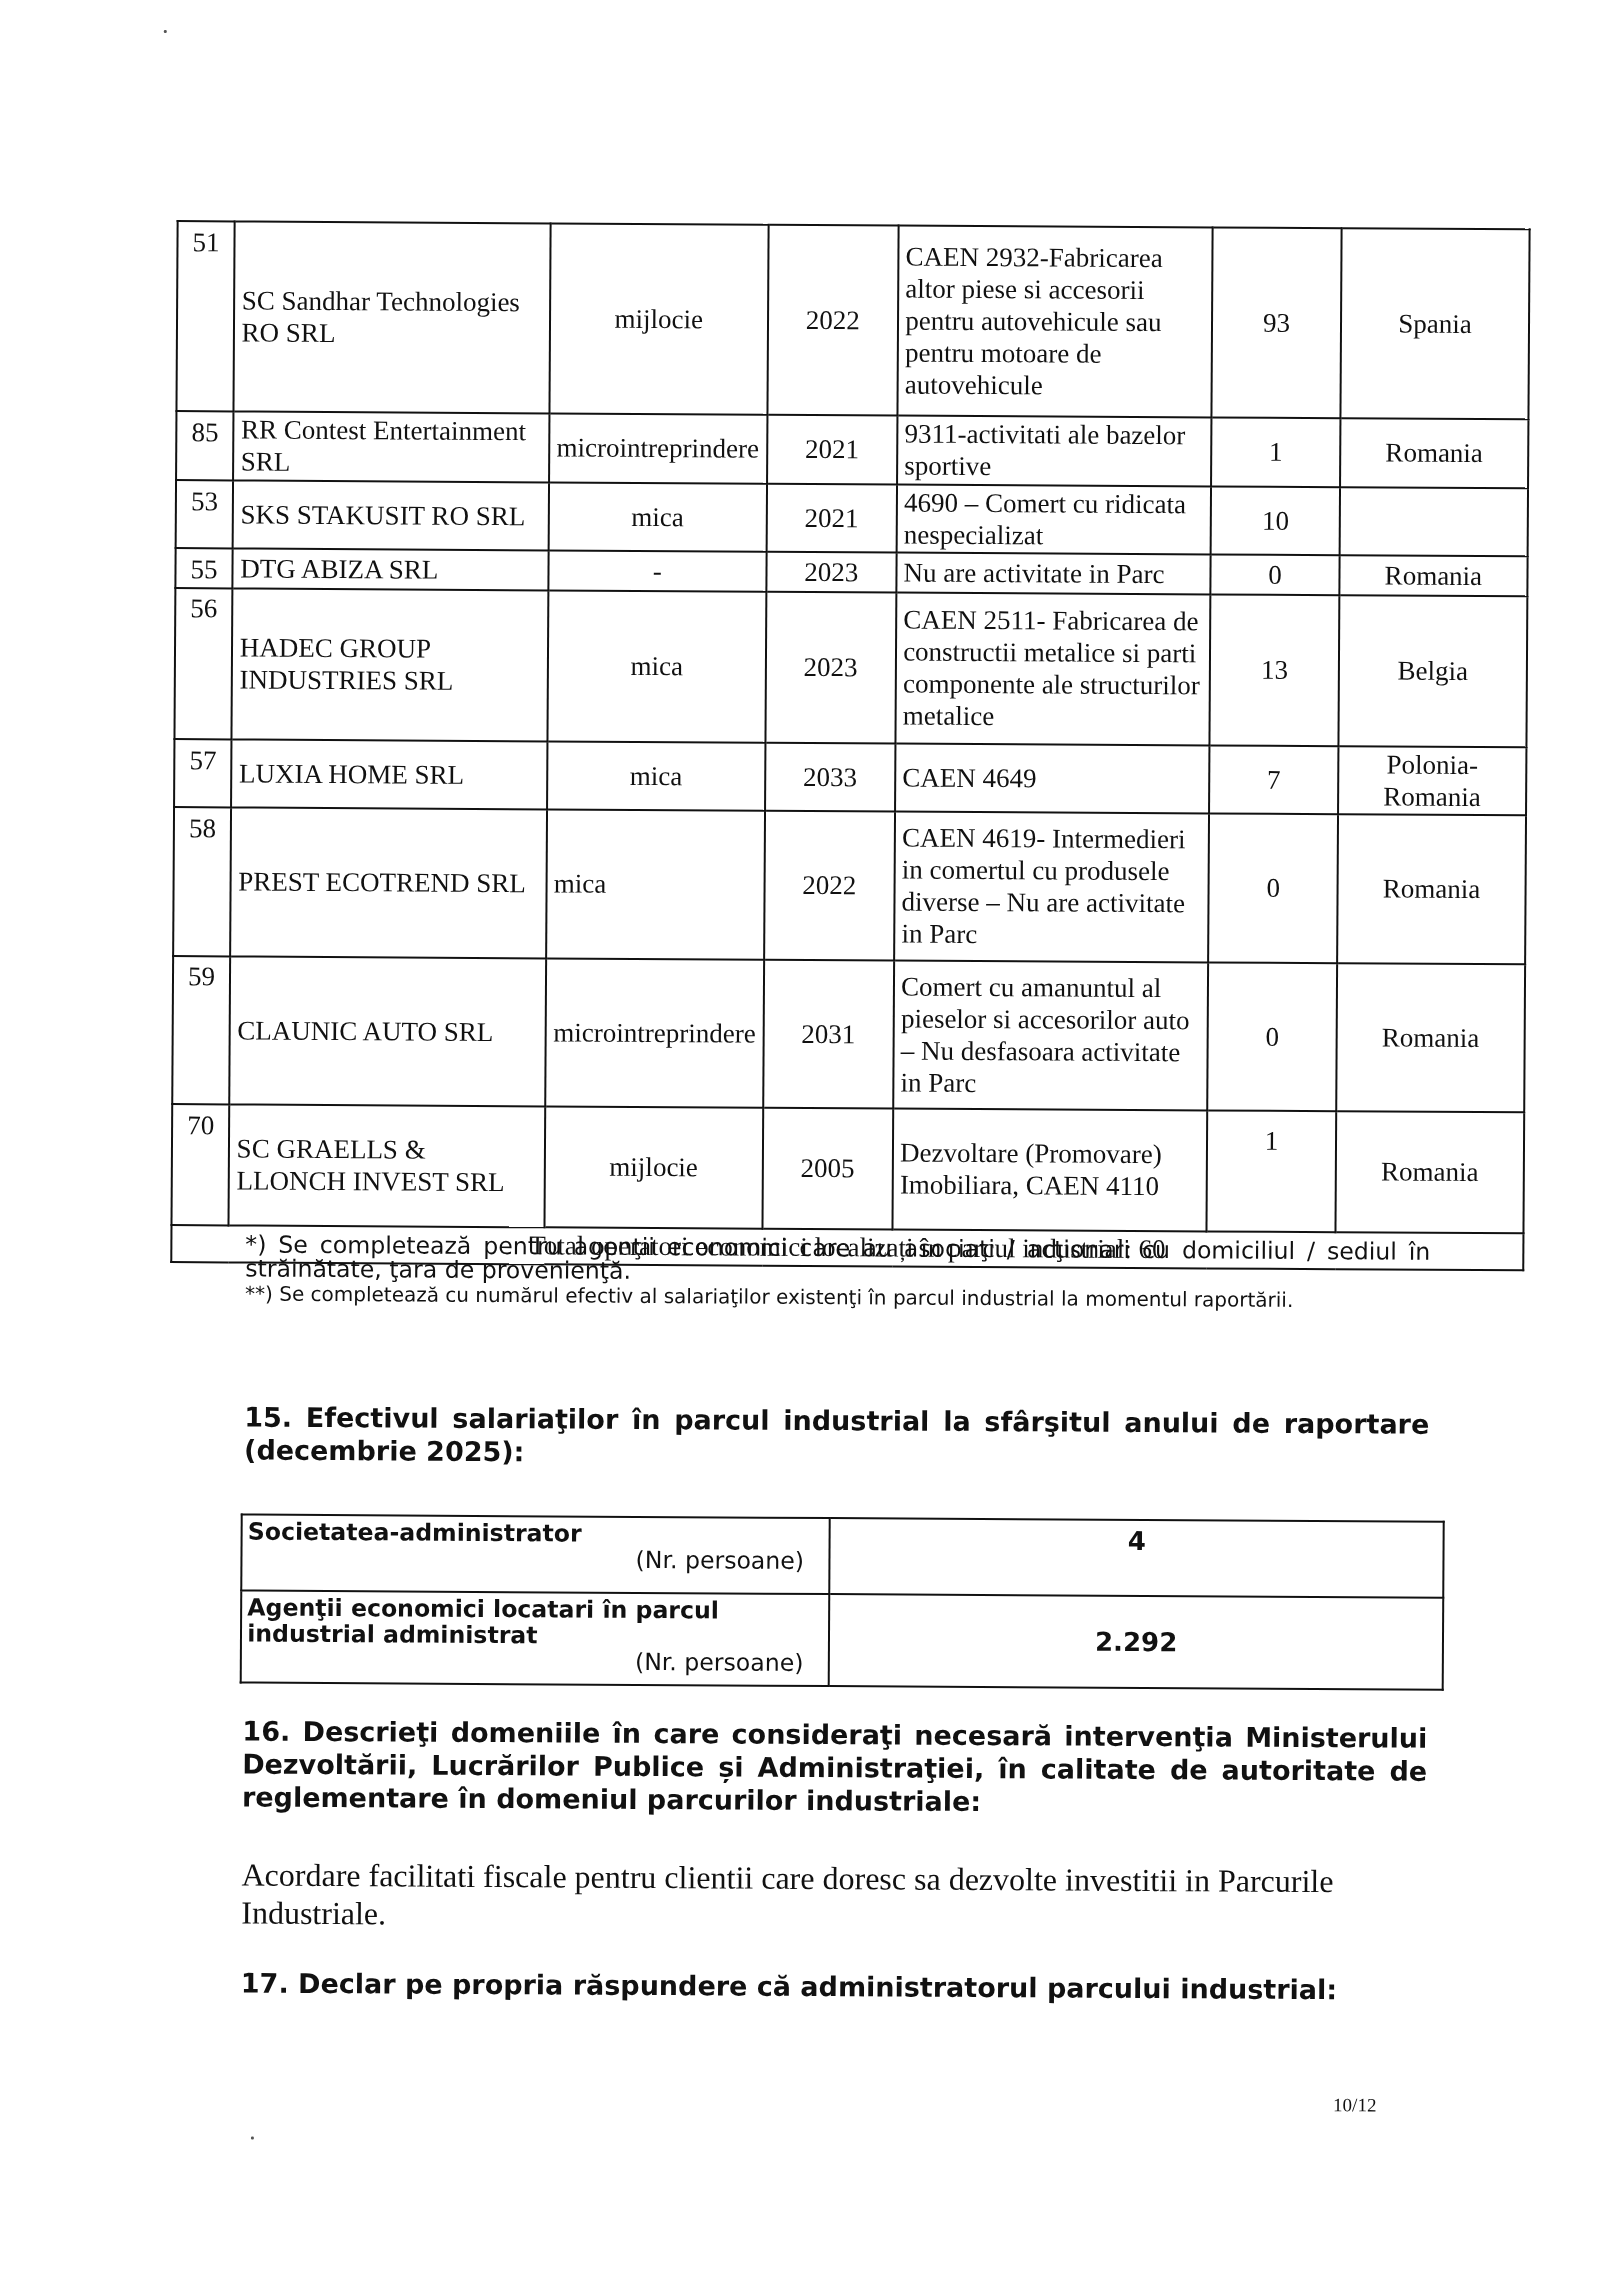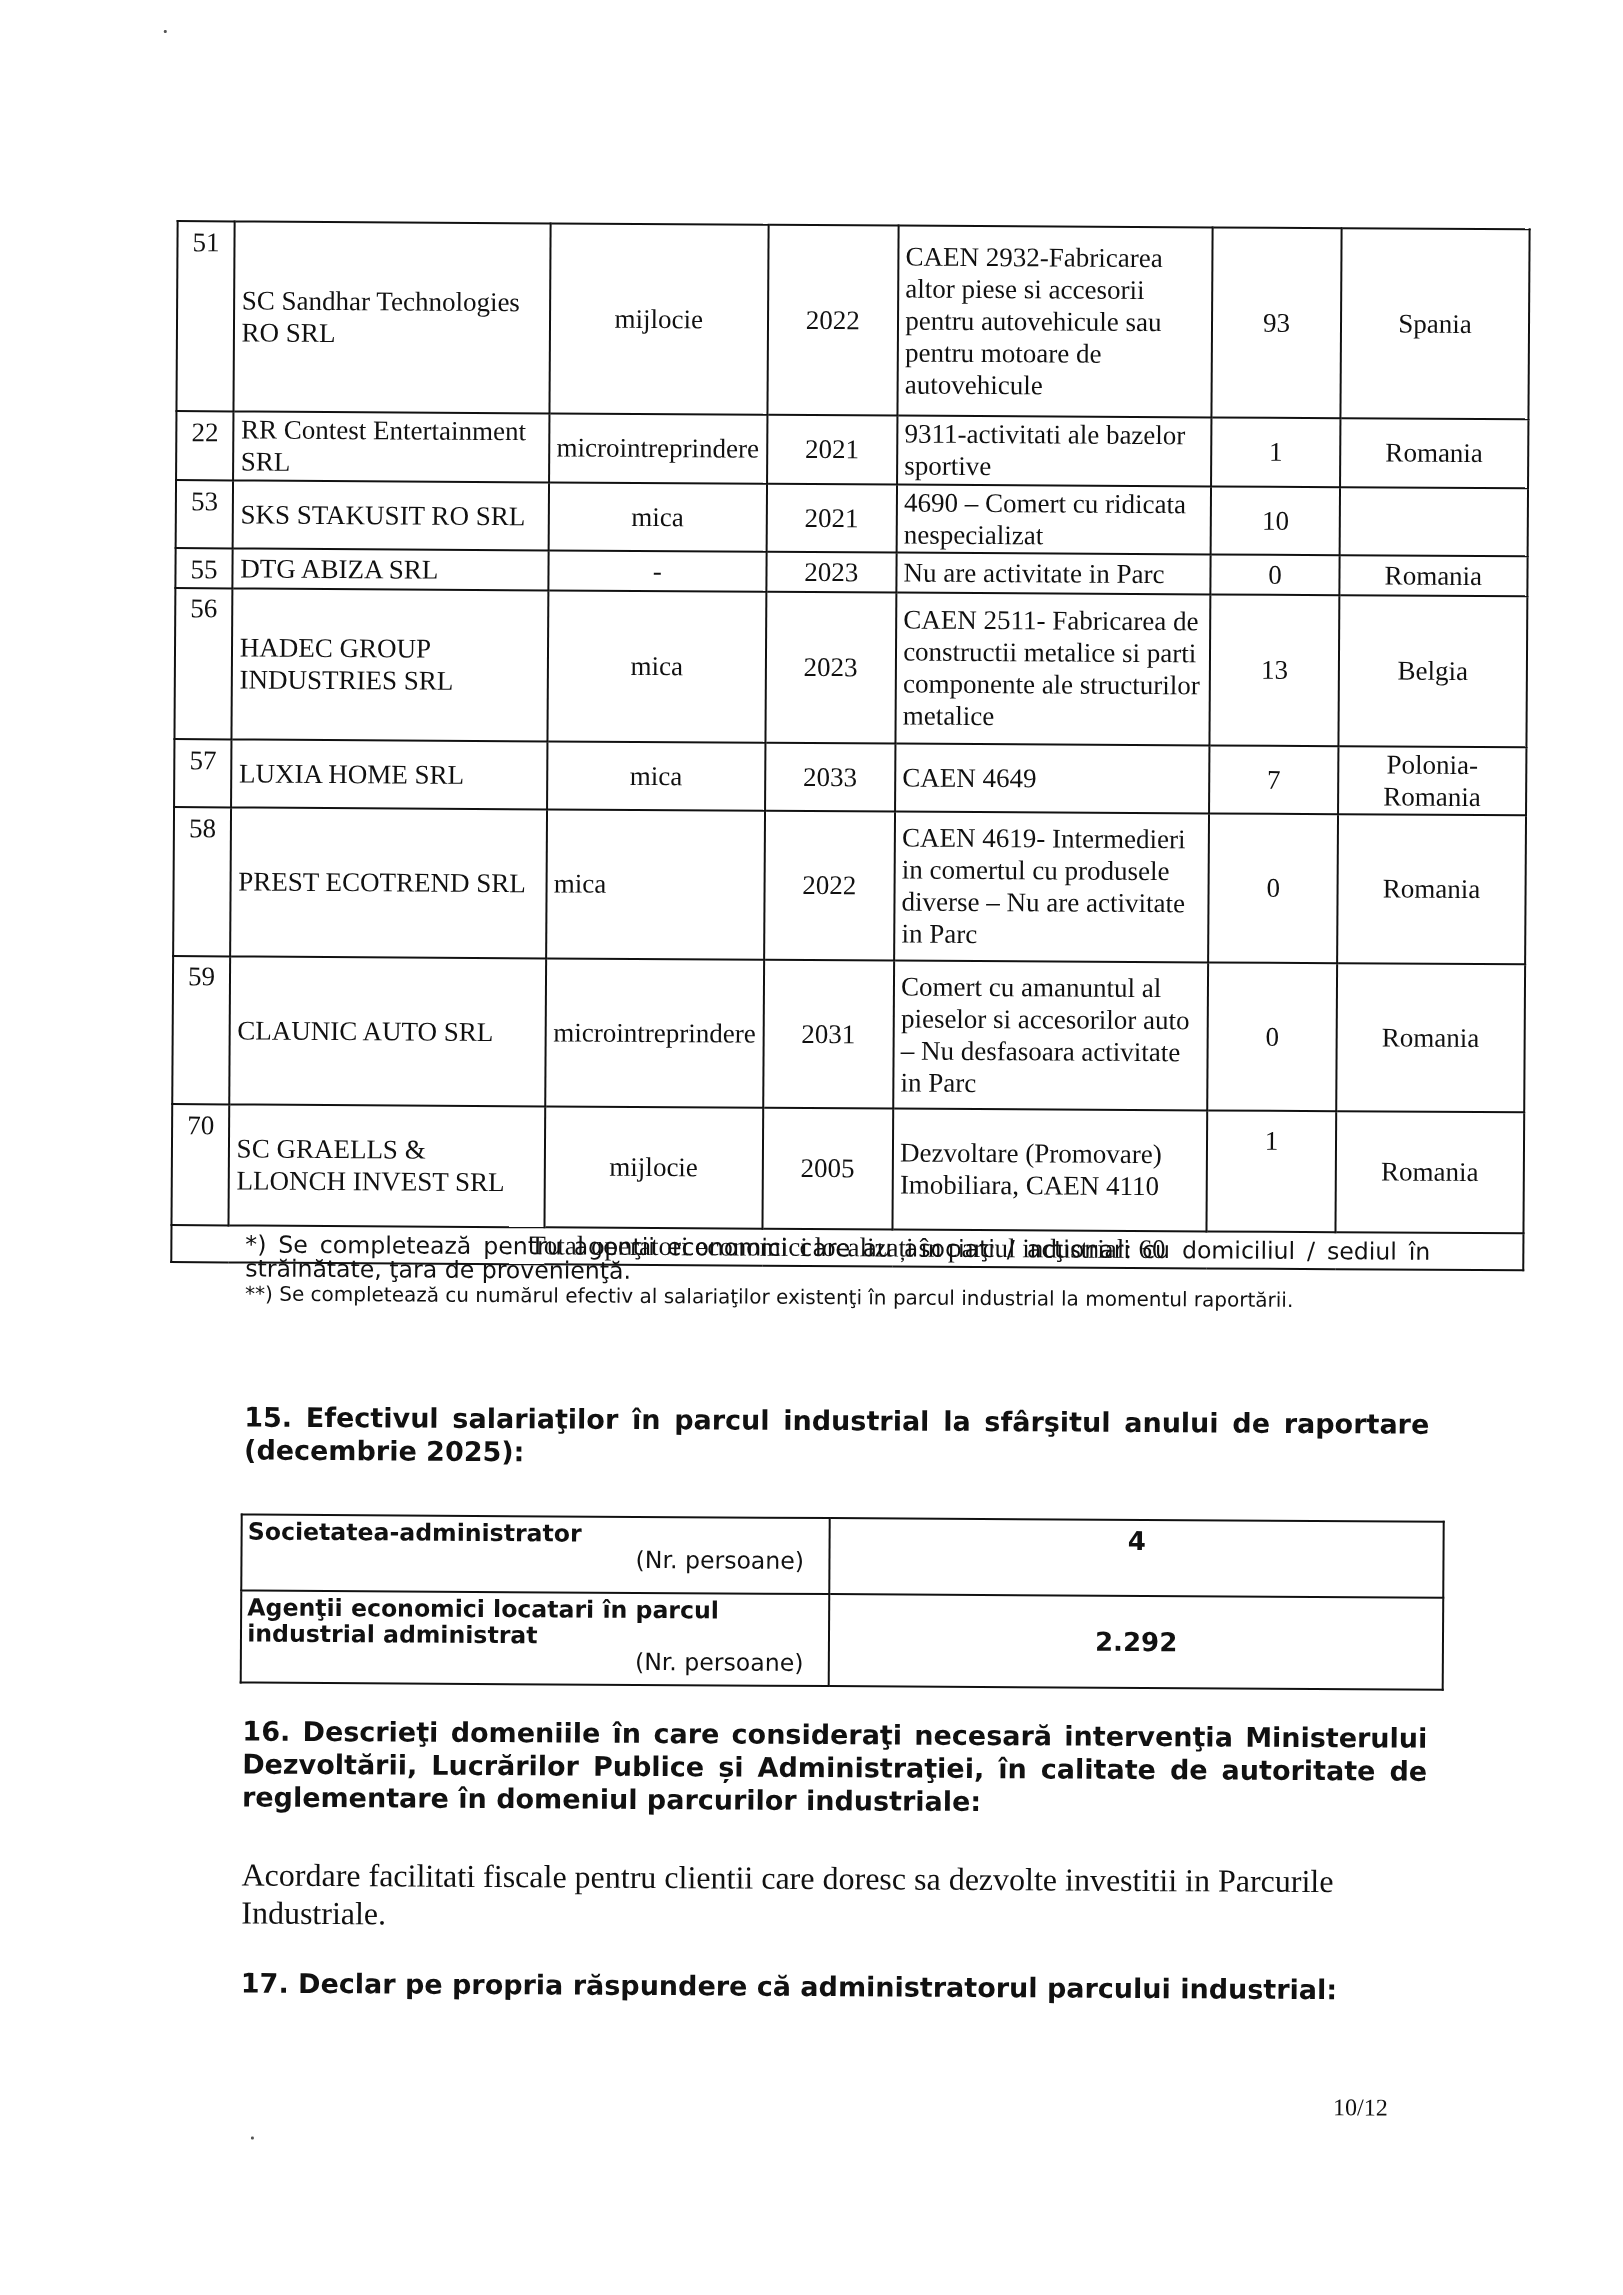--- a/index.html
+++ b/index.html
@@ -44,41 +44,41 @@
   .r1 td { height: 65px; }
   .r2 td { height: 85px; }
 
   .h16 { position: absolute; left: 246px; top: 1718px; width: 1185px;
     font-family: "DejaVu Sans", sans-serif; font-weight: bold; font-size: 27px; line-height: 33px; text-align: justify; text-align-last: left; }
   .answer16 { position: absolute; left: 246px; top: 1859px; width: 1113px;
     font-family: "Liberation Serif", "DejaVu Serif", serif; font-size: 32px; line-height: 38px; }
   .h17 { position: absolute; left: 246px; top: 1970px; width: 1185px;
     font-family: "DejaVu Sans", sans-serif; font-weight: bold; font-size: 27px; line-height: 33px; }
   .pageno { position: absolute; left: 1339px; top: 2091px;
-    font-family: "Liberation Serif", "DejaVu Serif", serif; font-size: 24px; }
+    font-family: "Liberation Serif", "DejaVu Serif", serif; font-size: 19px; }
   .speck { position: absolute; width: 2.6px; height: 2.6px; background: #555; border-radius: 1.3px; }
 </style>
 </head>
 <body>
 
 <div class="page">
 
   <table class="ops">
     <tbody>
       <tr class="r51">
         <td class="c-no">51</td>
         <td class="c-name">SC Sandhar Technologies RO SRL</td>
         <td class="c-size">mijlocie</td>
         <td class="c-year">2022</td>
         <td class="c-act">CAEN 2932-Fabricarea altor piese si accesorii pentru autovehicule sau pentru motoare de autovehicule</td>
         <td class="c-emp">93</td>
         <td class="c-country">Spania</td>
       </tr>
       <tr class="r52">
-        <td class="c-no">22</td>
+        <td class="c-no">85</td>
         <td class="c-name">RR Contest Entertainment SRL</td>
         <td class="c-size" style="text-align:left;word-break:break-all;">microintreprindere</td>
         <td class="c-year">2021</td>
         <td class="c-act">9311-activitati ale bazelor sportive</td>
         <td class="c-emp">1</td>
         <td class="c-country">Romania</td>
       </tr>
       <tr class="r53">
         <td class="c-no">53</td>
         <td class="c-name">SKS STAKUSIT RO SRL</td>

